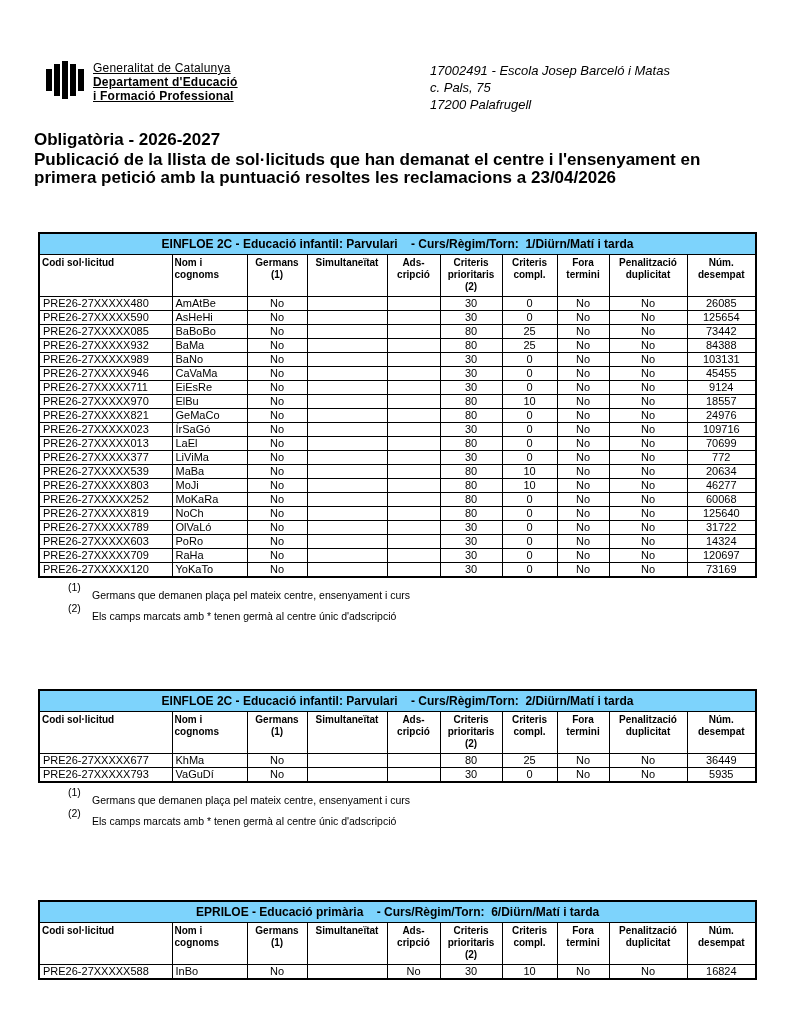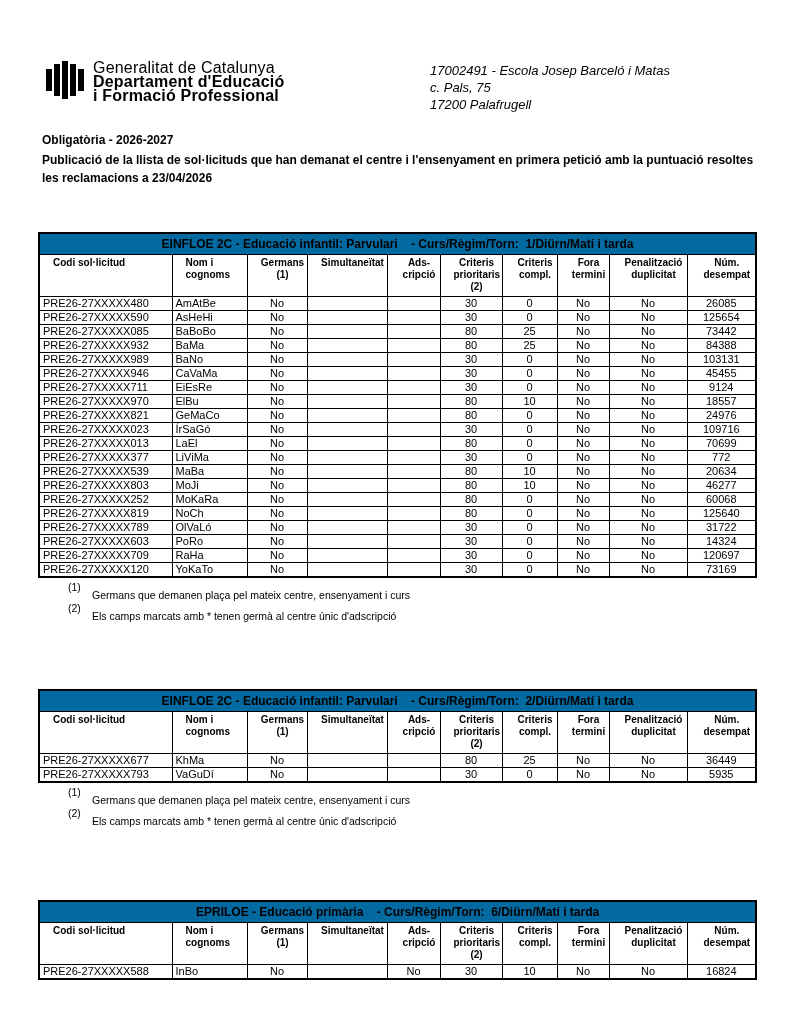--- a/index.html
+++ b/index.html
@@ -5,49 +5,49 @@
   html,body{margin:0;padding:0;background:#fff;}
   body{
     width:791px;height:1024px;overflow:hidden;position:relative;
     font-family:"Liberation Sans","DejaVu Sans",sans-serif;color:#000;
   }
   .page{position:absolute;inset:0;background:#fff;}
 
   
   .logo-block{position:absolute;left:45px;top:60px;display:flex;align-items:flex-start;gap:8px;}
   .logo-icon{width:40px;height:40px;flex:0 0 auto;}
-  .logo-text{font-size:16px;line-height:14px;padding-top:1px;}
+  .logo-text{font-size:12px;line-height:14px;padding-top:1px;text-decoration:underline;}
   .logo-line-regular{font-weight:400;letter-spacing:.2px;}
   .logo-line-bold{font-weight:700;letter-spacing:.2px;}
 
   .address-block{position:absolute;left:430px;top:62px;font-size:13px;line-height:17px;font-style:italic;}
 
   
-  .intro-block{position:absolute;left:42px;top:131px;width:716px;font-weight:700;font-size:12px;line-height:18px;}
+  .intro-block{position:absolute;left:34px;top:131px;width:716px;font-weight:700;font-size:17px;line-height:18px;}
   .intro-line1{margin-bottom:2px;}
 
   
   .tables-area{position:absolute;left:38px;top:0;width:717px;}
   .tbl-section{margin:0;}
   .tbl-section:nth-of-type(1){margin-top:232px;}
   .tbl-section:nth-of-type(2){margin-top:66px;}
   .tbl-section:nth-of-type(3){margin-top:72px;}
 
   table.grid{border-collapse:collapse;table-layout:fixed;width:717px;border:2px solid #000;}
   col.c0{width:133px;} col.c1{width:75px;} col.c2{width:60px;} col.c3{width:80px;}
   col.c4{width:53px;} col.c5{width:62px;} col.c6{width:55px;} col.c7{width:52px;}
   col.c8{width:78px;} col.c9{width:69px;}
 
   th.tbl-title{
-    background:#0369a1;border:1px solid #000;font-size:12px;font-weight:700;
+    background:#7dd3fc;border:1px solid #000;font-size:12px;font-weight:700;
     text-align:center;padding:3px 2px;white-space:pre;
   }
   th.hdr{
     border:1px solid #000;font-size:10px;font-weight:700;line-height:12px;
-    vertical-align:top;padding:2px 2px 3px 13px;white-space:pre-line;text-align:center;
+    vertical-align:top;padding:2px 2px 3px 2px;white-space:pre-line;text-align:center;
   }
   td.cell{
     border:1px solid #000;font-size:11px;line-height:13px;height:13px;
     padding:0 3px;text-align:center;overflow:hidden;white-space:nowrap;
   }
   .a0{text-align:left !important;}
   .a1{text-align:left !important;}
   th.hdr.a0,th.hdr.a1{text-align:left;}
 
   

